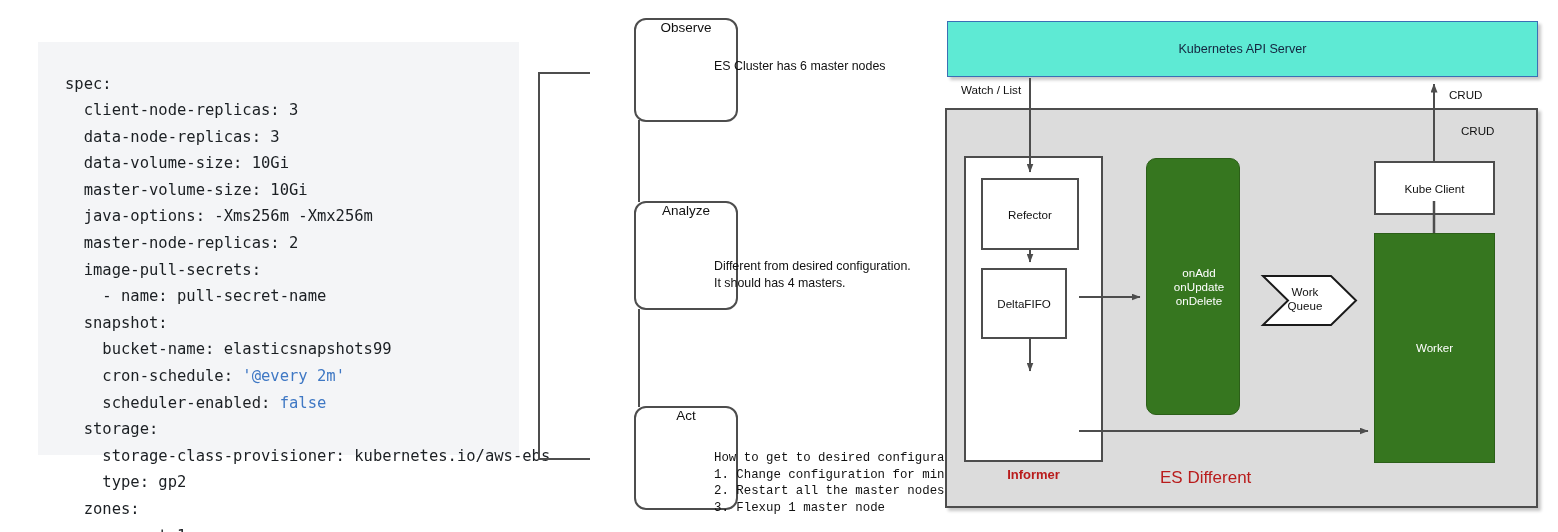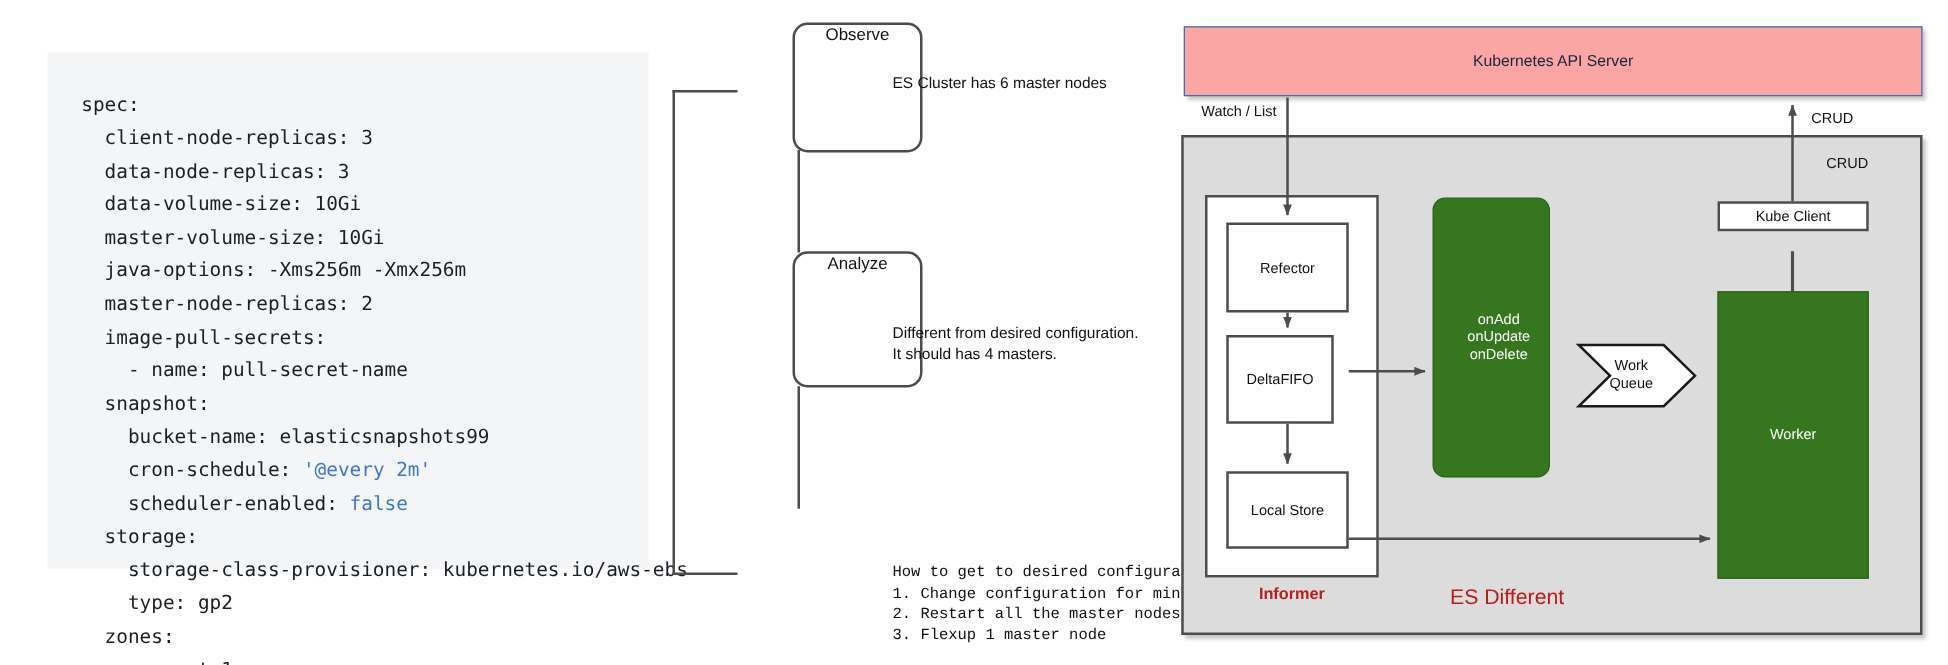--- a/index.html
+++ b/index.html
@@ -73,21 +73,21 @@
   }
 
   
   #api-server {
     position: absolute;
     left: 947px;
     top: 21px;
     width: 591px;
     height: 56px;
     box-sizing: border-box;
-    background: #fca5a5;
+    background: #5eead4;
     border: 1px solid #3b6fb5;
     box-shadow: 3px 3px 3px rgba(0,0,0,0.22);
     display: flex;
     align-items: center;
     justify-content: center;
     color: #14253f;
     font-size: 12.6px;
   }
   #es-controller-panel {
     position: absolute;
@@ -208,50 +208,50 @@
     <span>Observe</span>
   </div>
   <div class="note" style="left:714px; top:58px;">ES Cluster has 6 master nodes</div>
 
   <div class="rbox" style="left:587px; top:201px; width:104px; height:109px;">
     <span>Analyze</span>
   </div>
   <div class="note" style="left: 714px; top: 236px; white-space: pre-line; margin-top: 22px;">Different from desired configuration.
 It should has 4 masters.</div>
 
+  <div class="rbox" style="left:587px; top:406px; width:104px; height:104px;">
+    <span>Act</span>
+  </div>
   <div class="note" style="left: 714px; top: 450px; white-space: pre-line; font-family: Liberation Mono, monospace;">How to get to desired configuration
 1. Change configuration for min master
 2. Restart all the master nodes
 3. Flexup 1 master node</div>
 
   <div id="api-server">
     <span>Kubernetes API Server</span>
   </div>
 
   <div id="es-controller-panel"></div>
 
   <div id="informer-panel"></div>
 
   <div class="wbox" style="left:981px; top:178px; width:98px; height:72px;">
     <span>Refector</span>
   </div>
   <div class="wbox" style="left:981px; top:268px; width:86px; height:71px;">
     <span>DeltaFIFO</span>
   </div>
-  <div class="wbox" style="left:981px; top:377px; width:98px; height:62px;">
-    <span>Local Store</span>
-  </div>
-
-  <div class="gbox rounded-g" style="left:1146px; top:158px; width:94px; height:224px;padding-left:12px;">
+
+  <div class="gbox rounded-g" style="left:1146px; top:158px; width:94px; height:257px;padding-left:12px;">
     <span style="white-space: pre-line;">onAdd
 onUpdate
 onDelete</span>
   </div>
 
-  <div class="wbox" style="left:1374px; top:161px; width:121px; height:24px;">
+  <div class="wbox" style="left:1374px; top:161px; width:121px; height:54px;">
     <span>Kube Client</span>
   </div>
 
   <div class="gbox" style="left:1374px; top:233px; width:121px; height:230px;">
     <span>Worker</span>
   </div>
 
   <div class="panel-label" id="informer-label">Informer</div>
   <div class="panel-label" id="es-controller-label">ES Different</div>
 

